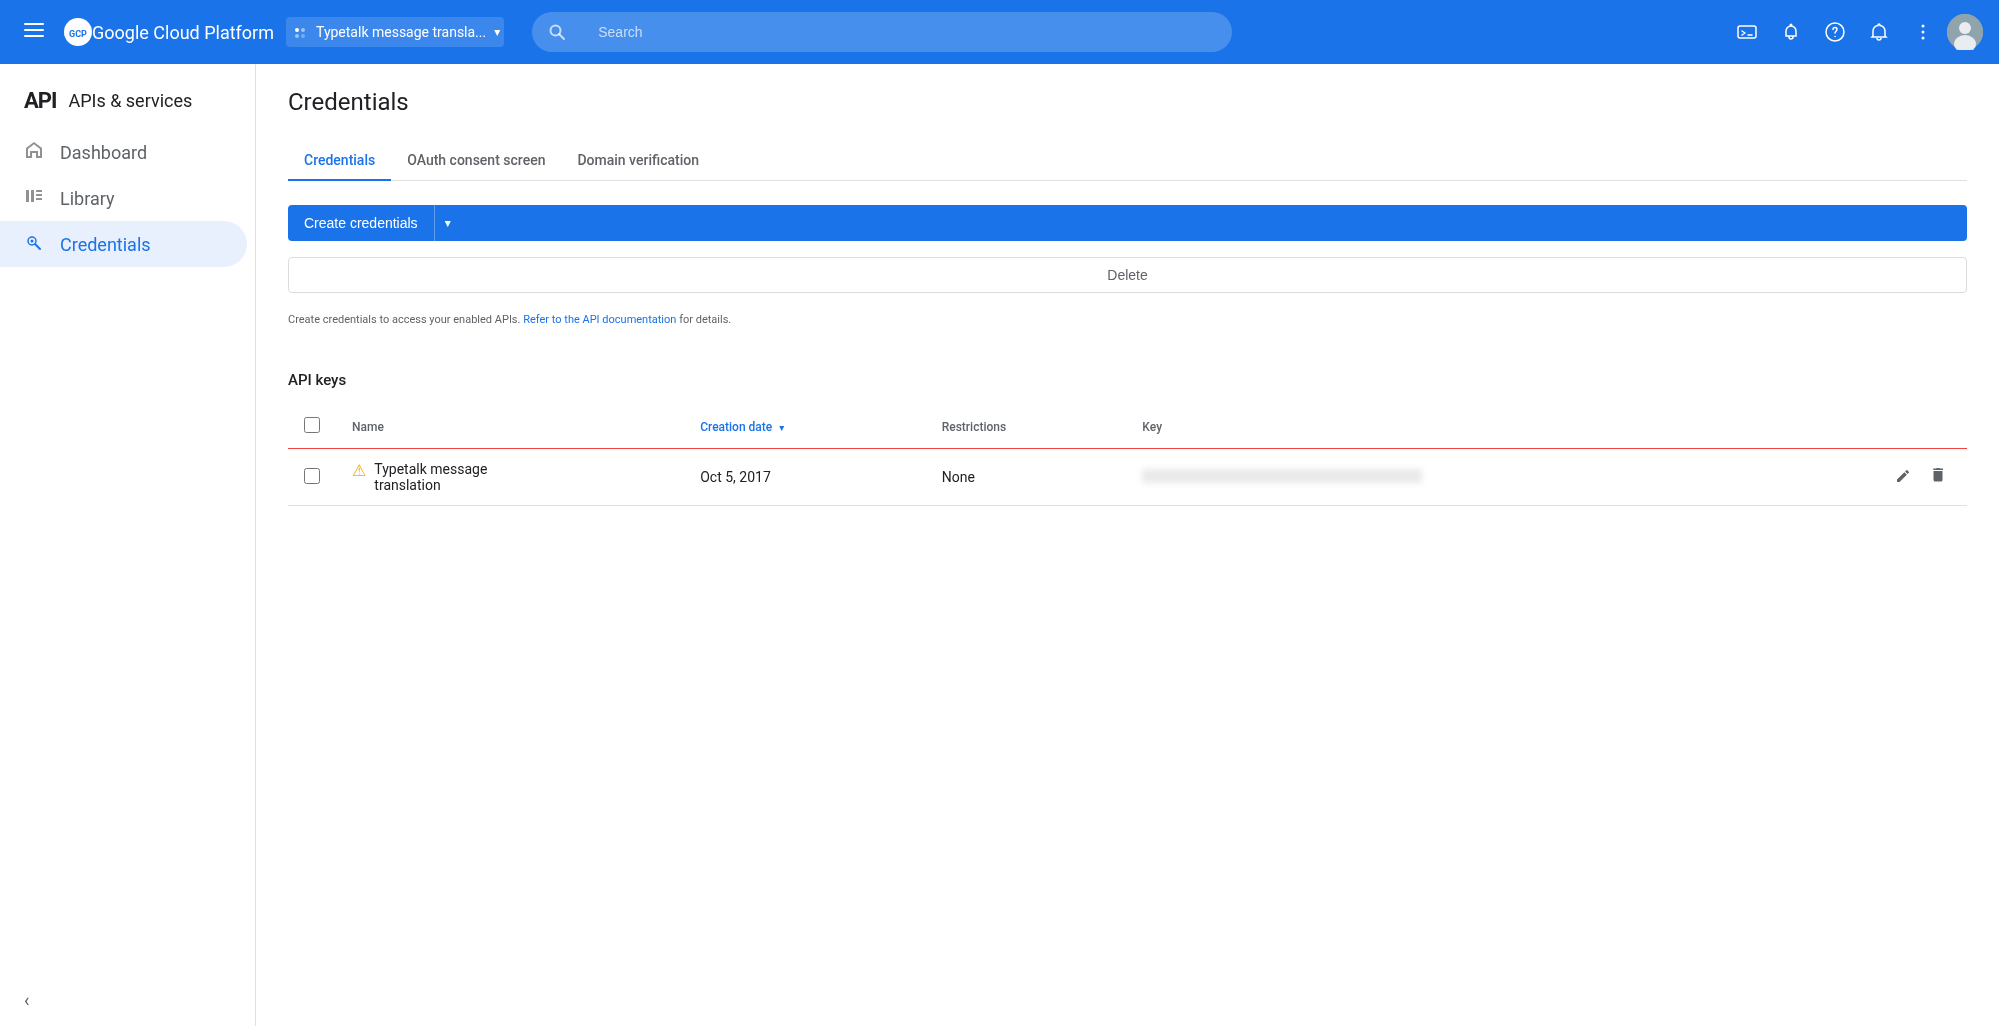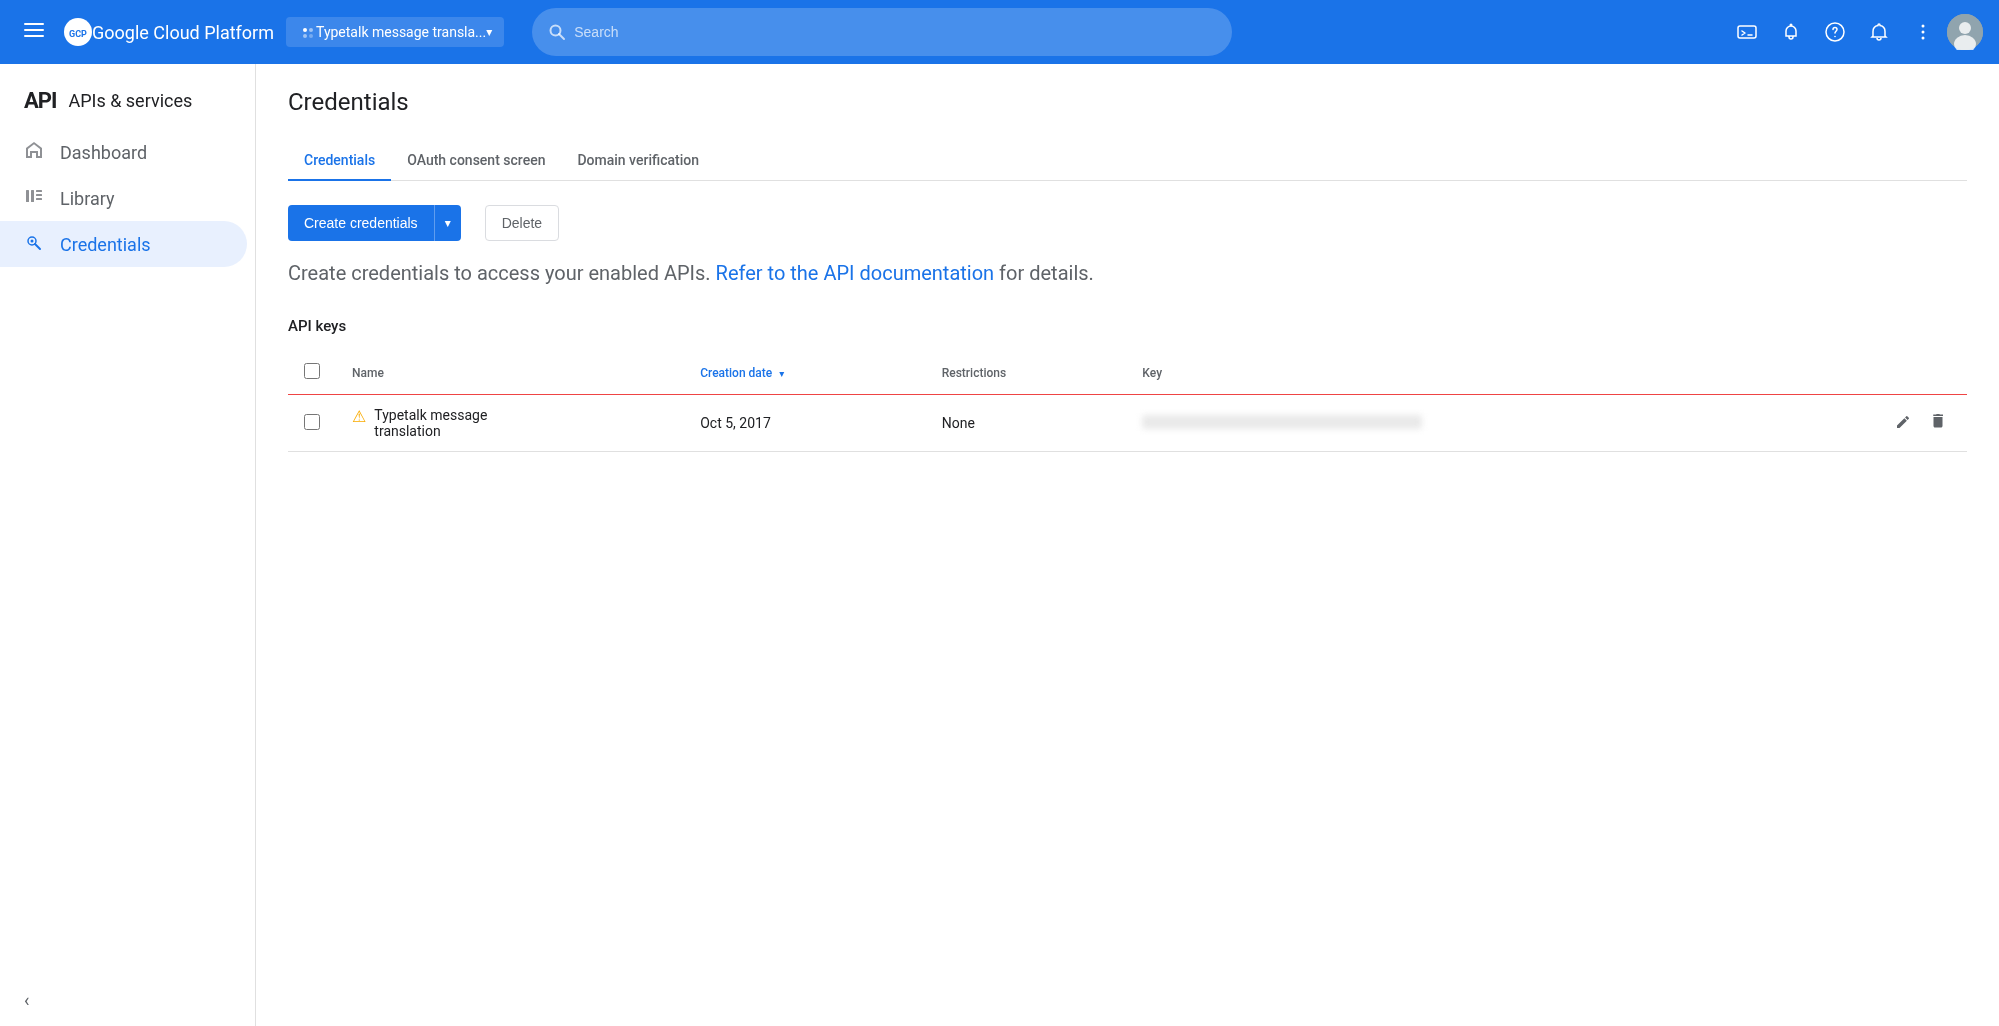--- a/index.html
+++ b/index.html
@@ -30,36 +30,37 @@
       color: white;
       font-size: 18px;
       font-weight: 400;
       white-space: nowrap;
     }
     .nav-project {
       display: flex;
       align-items: center;
       background: rgba(255,255,255,0.15);
       border-radius: 4px;
-      padding: 6px 12px;
-      color: white;
-      cursor: pointer;
-      gap: 0;
+      padding: 6px 4px;
+      color: white;
+      cursor: pointer;
+      gap: 8px;
       font-size: 14px;
     }
     .nav-search {
       flex: 1;
       background: rgba(255,255,255,0.2);
       border-radius: 24px;
       display: flex;
       align-items: center;
       padding: 0 16px;
-      height: 48px;
+      height: 40px;
       max-width: 700px;
       margin: 17px 16px;
+      gap: 24px;
     }
     .nav-search input {
       background: transparent;
       border: none;
       outline: none;
       color: white;
       font-size: 14px;
       flex: 1;
       margin-left: 8px;
     }
@@ -191,22 +192,23 @@
       position: absolute;
       bottom: -1px;
       left: 0; right: 0;
       height: 2px;
       background: #1a73e8;
     }
 
     
     .btn-row {
       display: flex;
-      gap: 24px;
+      gap: 16px;
       margin-bottom: 20px;
+      flex-direction: column;
     }
     .btn-primary {
       display: flex;
       align-items: center;
       gap: 0;
       background: #1a73e8;
       color: white;
       border: none;
       border-radius: 4px;
       font-size: 14px;
@@ -234,22 +236,22 @@
       padding: 0 16px;
       height: 36px;
       font-size: 14px;
       font-weight: 500;
       cursor: pointer;
     }
 
     
     .description {
       color: #5f6368;
-      font-size: 20px;
-      margin-bottom: 32px;
+      font-size: 11px;
+      margin-bottom: 45px;
     }
     .description a {
       color: #1a73e8;
       text-decoration: none;
     }
 
     
     .section-title {
       font-size: 15px;
       font-weight: 500;

